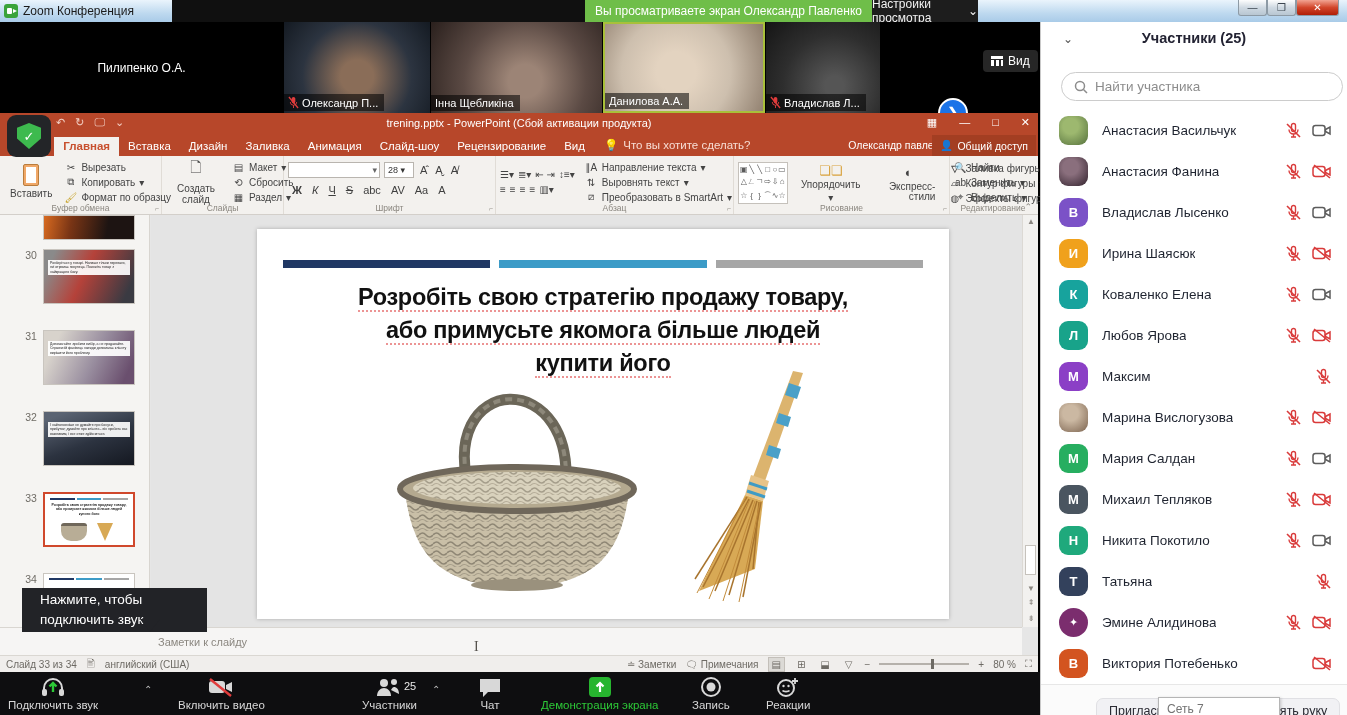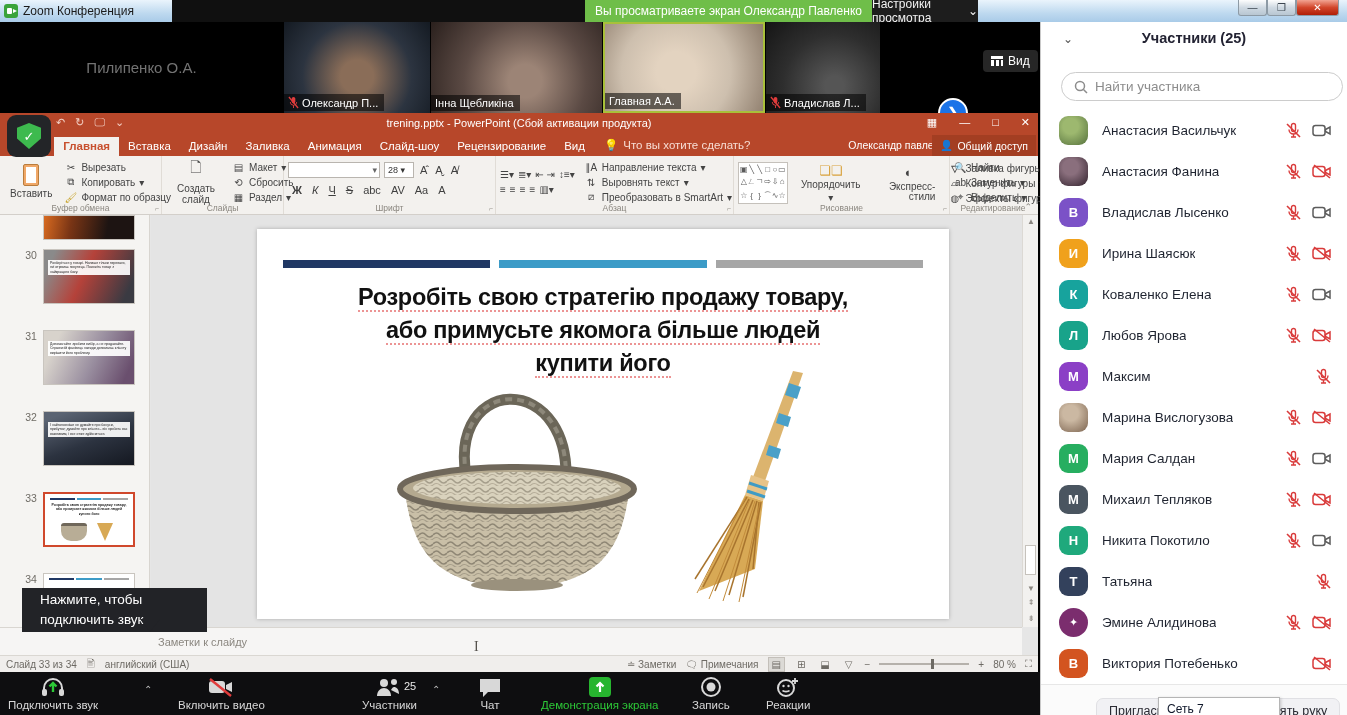--- a/index.html
+++ b/index.html
@@ -26,21 +26,21 @@
   .aero-btn { width:29px; height:16px; border:1px solid #8d9aa5; border-top:none;
     background:linear-gradient(#fdfdfd,#cfd9e2 50%,#b8c6d2); color:#3c4650; font-size:10px;
     display:flex; align-items:center; justify-content:center; border-radius:0 0 3px 3px; }
   .aero-btn.close { width:43px; background:linear-gradient(#f2a492,#d2462b 50%,#b01e07); color:#fff; }
 
   
   #videostrip { left:0; top:22px; width:1040px; height:91px; background:#000; }
   .vtile { position:absolute; top:0; height:91px; overflow:hidden; }
   .vtile .vlabel { position:absolute; left:0; bottom:2px; display:flex; align-items:center; gap:3px;
     background:rgba(0,0,0,.55); color:#fff; font-size:11px; padding:2px 6px 2px 4px; white-space:nowrap; }
-  .name-tile-text { color:#737373; font-size:15px; }
+  .name-tile-text { color:#ffffff; font-size:12px; }
   .mic-off-mini { width:11px; height:13px; flex:0 0 auto; }
   #next-videos-btn { left:938px; top:76px; width:30px; height:30px; border-radius:50%;
     background:#1a73e8; border:2px solid #fff; color:#fff; display:flex; align-items:center; justify-content:center;
     font-size:15px; font-weight:bold; }
   #view-btn { left:983px; top:28px; height:22px; padding:0 8px; background:rgba(70,70,70,.55); border-radius:4px;
     color:#fff; font-size:12px; display:flex; align-items:center; gap:5px; }
   .grid-ico { display:inline-block; width:12px; height:10px;
     background:linear-gradient(#fff,#fff) 0 0/12px 3px no-repeat,
       repeating-linear-gradient(90deg,#fff 0 3px,transparent 3px 5px) 0 4px/12px 6px no-repeat; }
 
@@ -145,21 +145,21 @@
   .prow { display:flex; align-items:center; height:41px; padding:0 16px 0 18px; }
   .pavatar { width:29px; height:29px; border-radius:9px; color:#fff; font-size:13px; font-weight:bold;
     display:flex; align-items:center; justify-content:center; flex:0 0 auto; }
   .pname { margin-left:14px; font-size:13.5px; color:#1f2430; white-space:nowrap; overflow:hidden; }
   .picons { margin-left:auto; display:flex; gap:10px; align-items:center; }
   #panel-footer { position:absolute; left:0; top:662px; width:307px; height:53px; background:#fbfbfb; border-top:1px solid #e7e7e7;}
   .pf-btn { position:absolute; top:13px; height:26px; background:#f1f1f4; border:1px solid #e0e0e4; border-radius:7px;
     font-size:12.5px; color:#2a2a33; display:flex; align-items:center; padding:0 12px; white-space:nowrap; }
   #net-tip { position:absolute; left:117px; top:12px; width:122px; height:46px; background:#fff;
     border:1px solid #b5b5b5; box-shadow:1px 1px 3px rgba(0,0,0,.2); padding:4px 8px; z-index:50; }
-  #net-tip .t1 { font-size:12px; color:#0f172a; }
+  #net-tip .t1 { font-size:12px; color:#737373; }
 </style>
 </head>
 <body>
 
 <div id="stage">
 
   <div id="topbar" class="abs">
     <div id="topbar-left" class="abs">
       <span id="zoom-app-icon"></span>
       <span id="topbar-title">Zoom Конференция</span>
@@ -192,21 +192,21 @@
       <span>Олександр П...</span>
         </span>
     </div>
     <div class="vtile" style="left:431px;width:171px;background:radial-gradient(circle at 55% 65%,#9c8476 15%,#5b4a44 55%,#2a201d);">
       <span class="vlabel">
           <span>Інна Щебликіна</span>
         </span>
     </div>
     <div class="vtile" style="left:603px;width:162px;background:radial-gradient(circle at 45% 55%,#e3d3c0 20%,#cdbfae 55%,#8d7c6b);border:2px solid #a8c03a;">
       <span class="vlabel">
-          <span>Главная А.А.</span>
+          <span>Данилова А.А.</span>
         </span>
     </div>
     <div class="vtile" style="left:766px;width:114px;background:radial-gradient(circle at 60% 70%,#555 10%,#2e2e2e 55%,#151515);">
       <span class="vlabel">
           <svg class="mic-off-mini" viewBox="0 0 12 14">
             <rect x="4" y="1" width="4" height="7" rx="2" fill="#e03c3c"></rect>
             <path d="M2.5 6.5a3.5 3.5 0 0 0 7 0M6 10v3" stroke="#e03c3c" fill="none"></path>
             <line x1="1" y1="1" x2="11" y2="13" stroke="#e03c3c" stroke-width="1.4"></line>
           </svg>
       <span>Владислав Л...</span>

